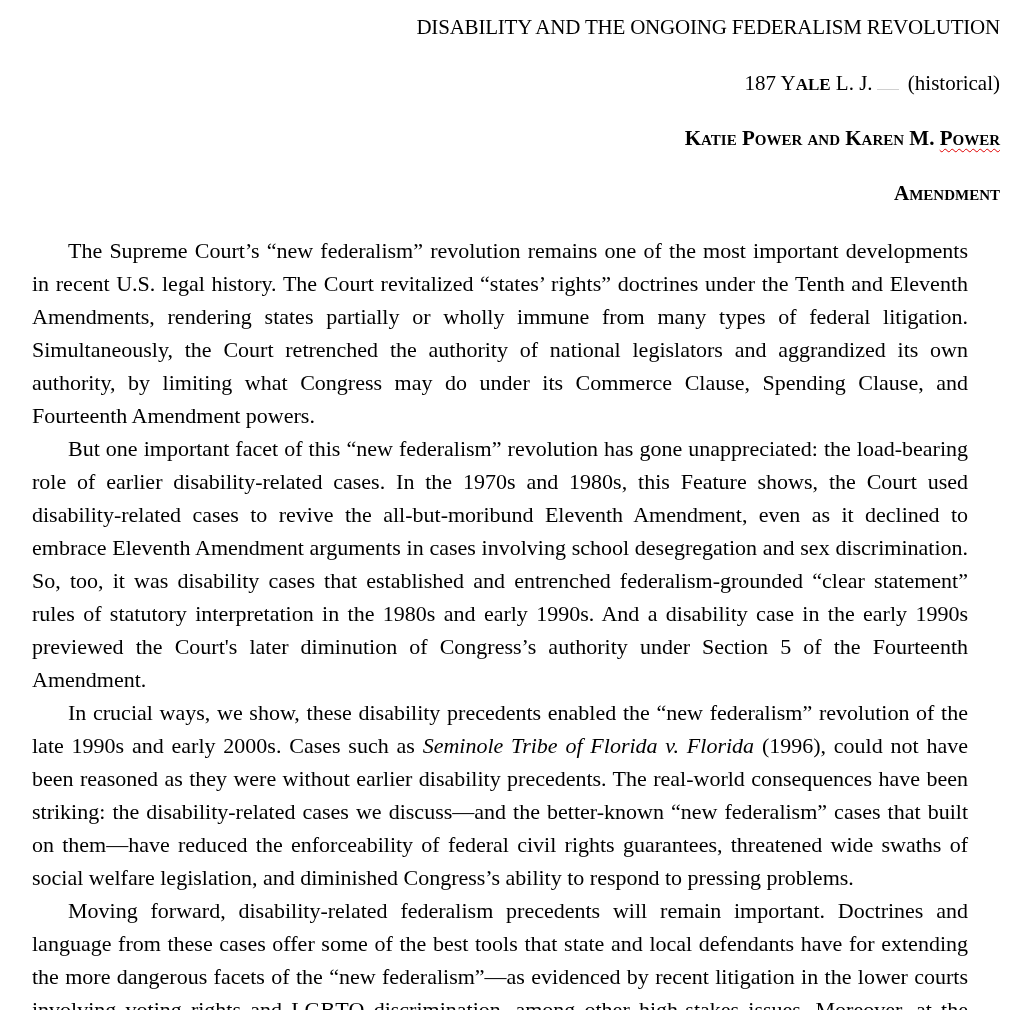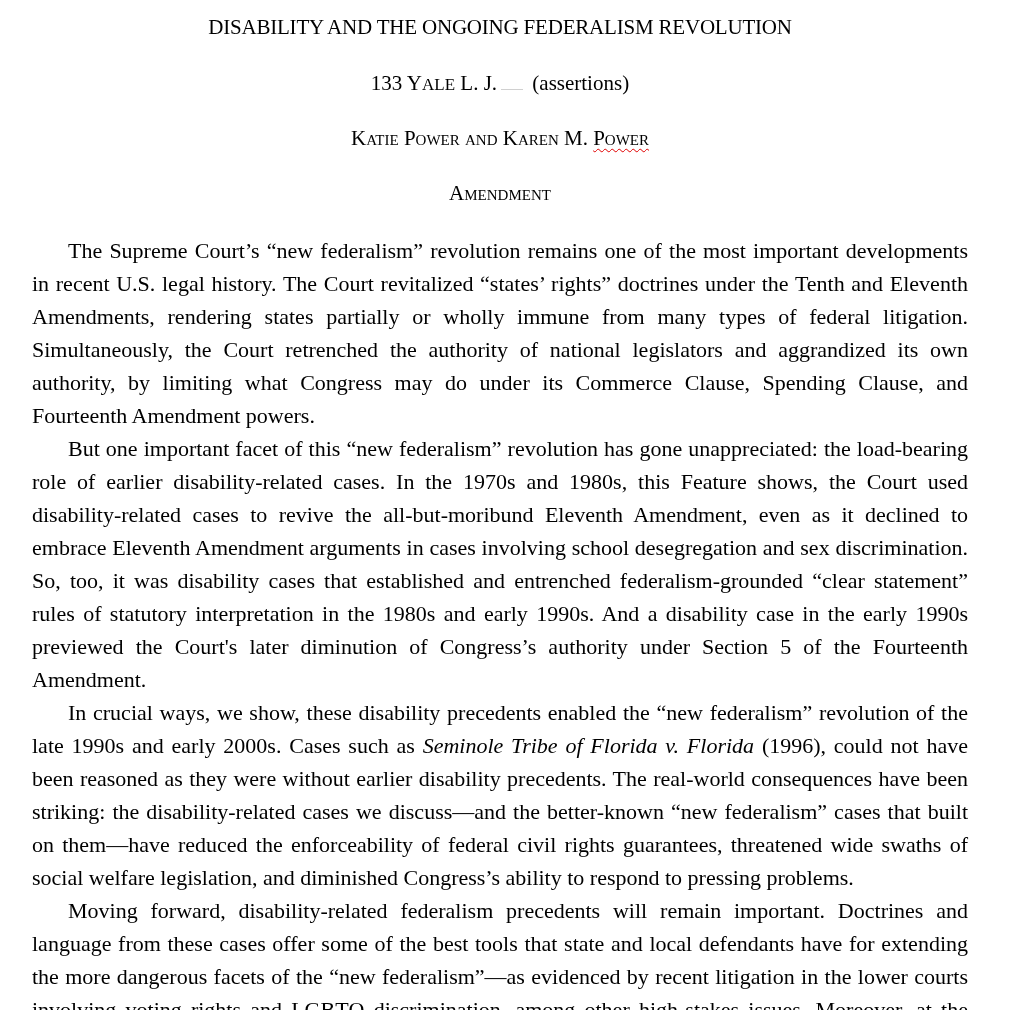--- a/index.html
+++ b/index.html
@@ -1,42 +1,42 @@
 <!DOCTYPE html>
 <html><head>
 <meta charset="utf-8">
 <style>
   html, body { margin: 0; padding: 0; background: #ffffff; }
   body { width: 1010px; height: 1010px; overflow: hidden; position: relative;
          font-family: "Liberation Serif", "DejaVu Serif", serif; color: #000; }
-  .center-line { position: absolute; left: 0; width: 1000px; text-align: center;
+  .center-line { position: absolute; left: 0; width: 1000px; text-align: right;
                  font-size: 21px; line-height: 26px; white-space: nowrap; }
   #title { top: 14px; font-size: 21px; letter-spacing: -0.2px; }
   #citation { top: 70px; }
   #authors { top: 125px; }
   #abstract-heading { top: 180px; }
-  .sc { font-variant: small-caps; }
+  .sc { font-variant: small-caps; font-weight: bold; }
   .blank { display: inline-block; width: 22px; height: 18px; border-bottom: 1px solid #d0d0d0;
            margin: 0 4px 0 4px; vertical-align: baseline; }
   .spell { text-decoration: underline wavy #e00000; text-decoration-thickness: 1px;
            text-underline-offset: 3px; }
   #body { position: absolute; top: 234px; left: 32px; width: 936px;
           font-size: 22px; line-height: 33px; text-align: justify; }
   #body p { margin: 0; text-indent: 36px; }
   #body em { }
 </style>
 </head>
 <body>
 
 <div id="title" class="center-line">DISABILITY AND THE ONGOING FEDERALISM REVOLUTION</div>
 
 <div id="citation" class="center-line">
-  <span>133</span>
+  <span>187</span>
   <span><span>Y</span><span class="sc" style="font-size:17px">ALE</span><span> L. J.</span></span><span class="blank"></span>
-  <span>(assertions)</span>
+  <span>(historical)</span>
 </div>
 
 <div id="authors" class="center-line sc">
   <span>Katie Power and Karen M. </span><span class="spell">Power</span>
 </div>
 
 <div id="abstract-heading" class="center-line sc">Amendment</div>
 
 <div id="body">
   <p>The Supreme Court’s “new federalism” revolution remains one of the most important developments in recent U.S. legal history. The Court revitalized “states’ rights” doctrines under the Tenth and Eleventh Amendments, rendering states partially or wholly immune from many types of federal litigation. Simultaneously, the Court retrenched the authority of national legislators and aggrandized its own authority, by limiting what Congress may do under its Commerce Clause, Spending Clause, and Fourteenth Amendment powers.</p>

